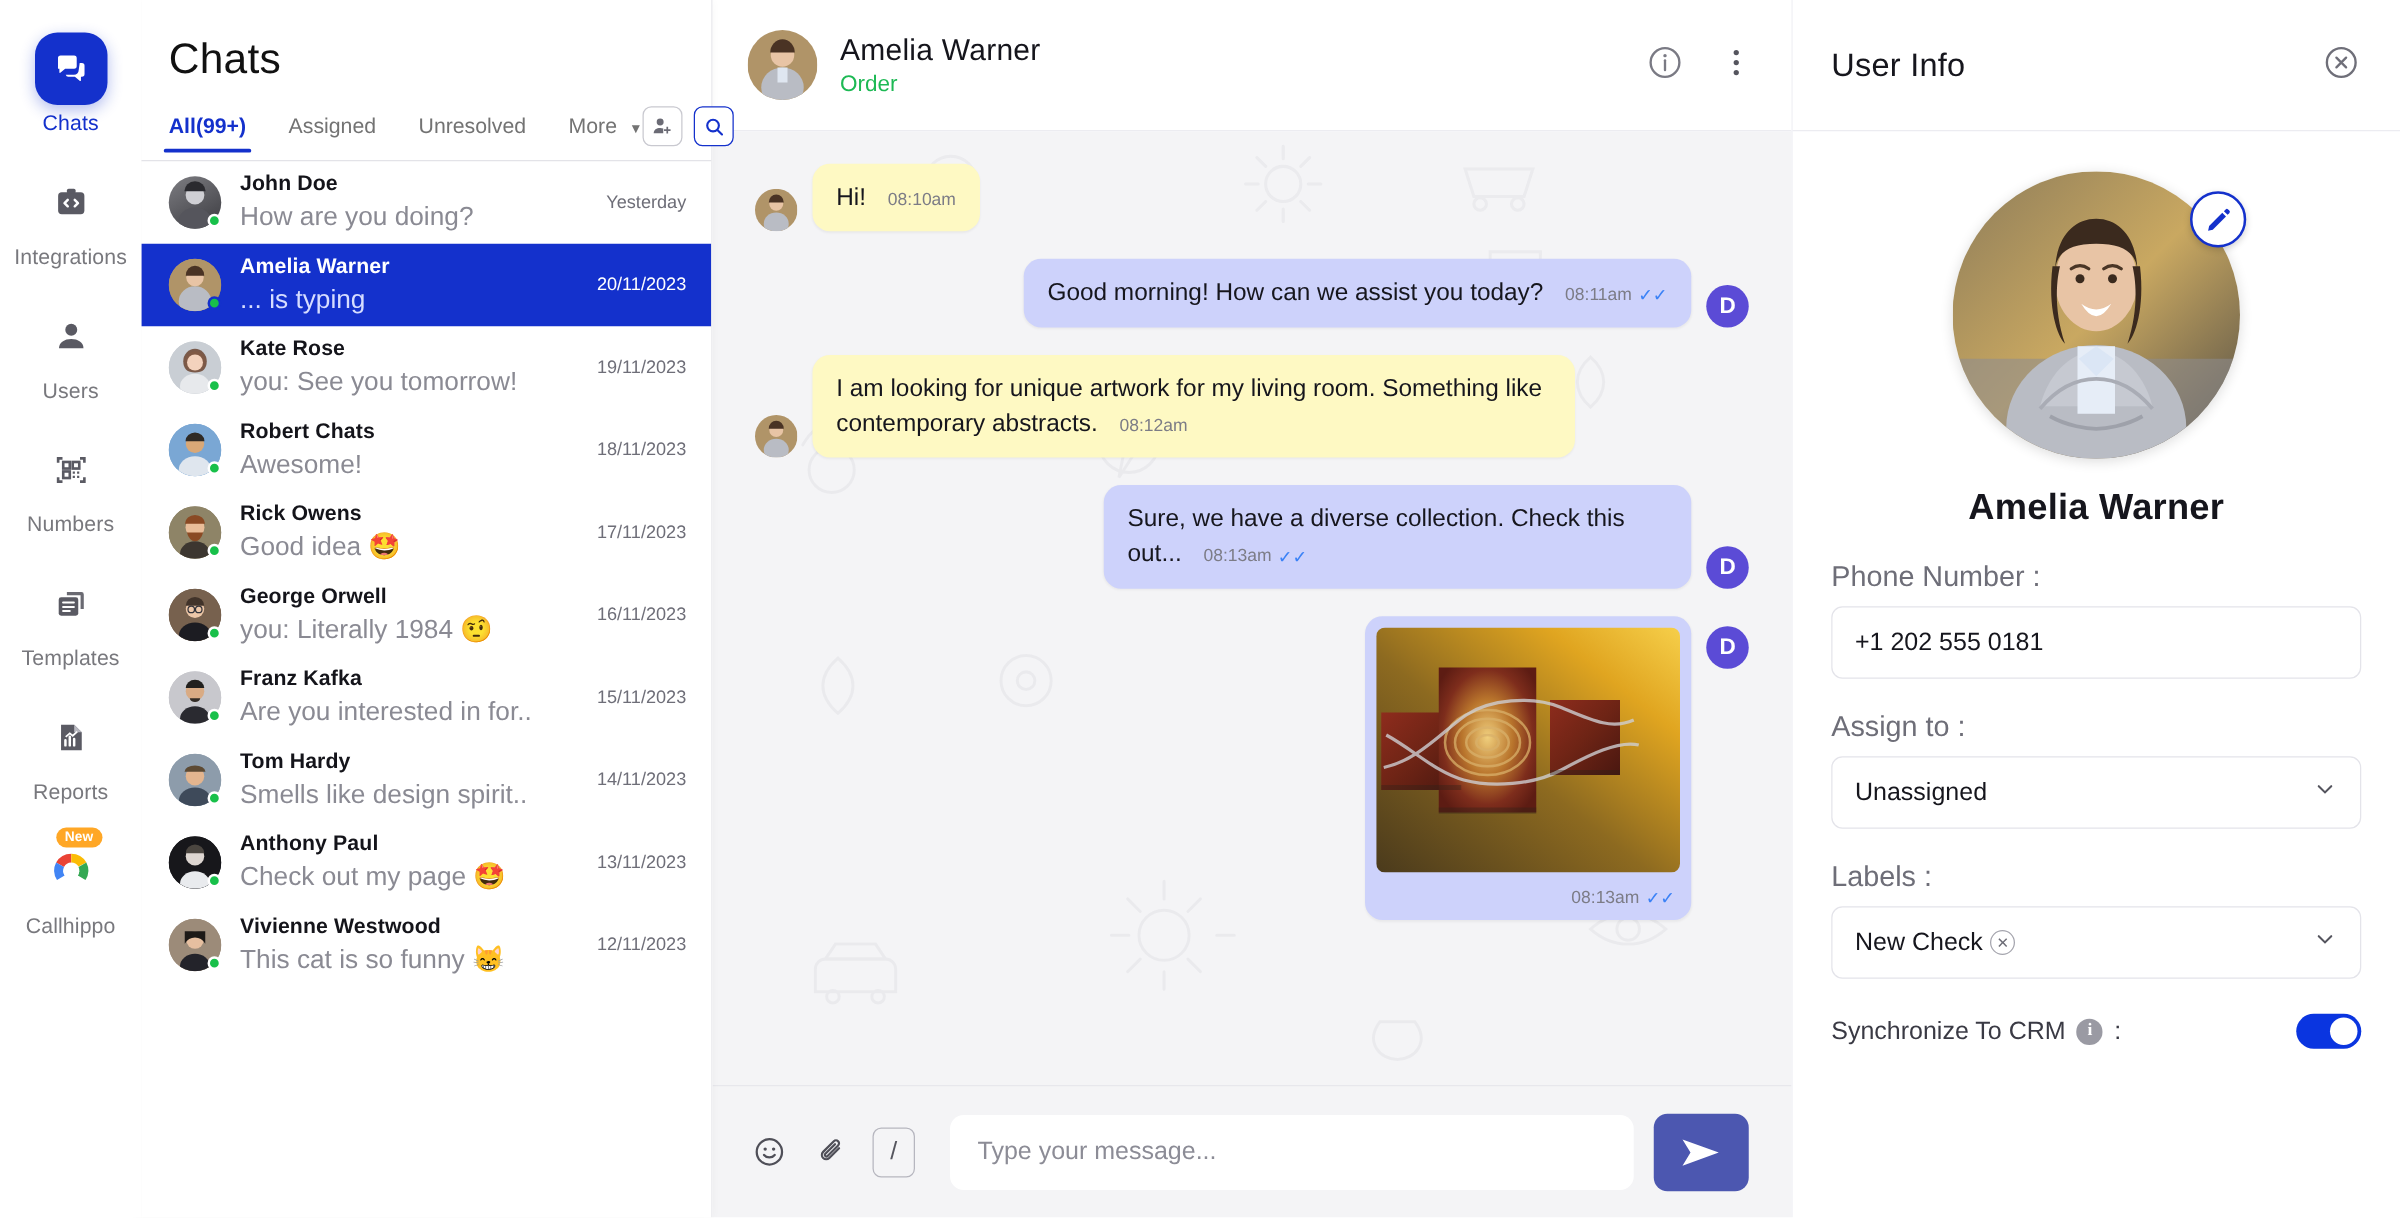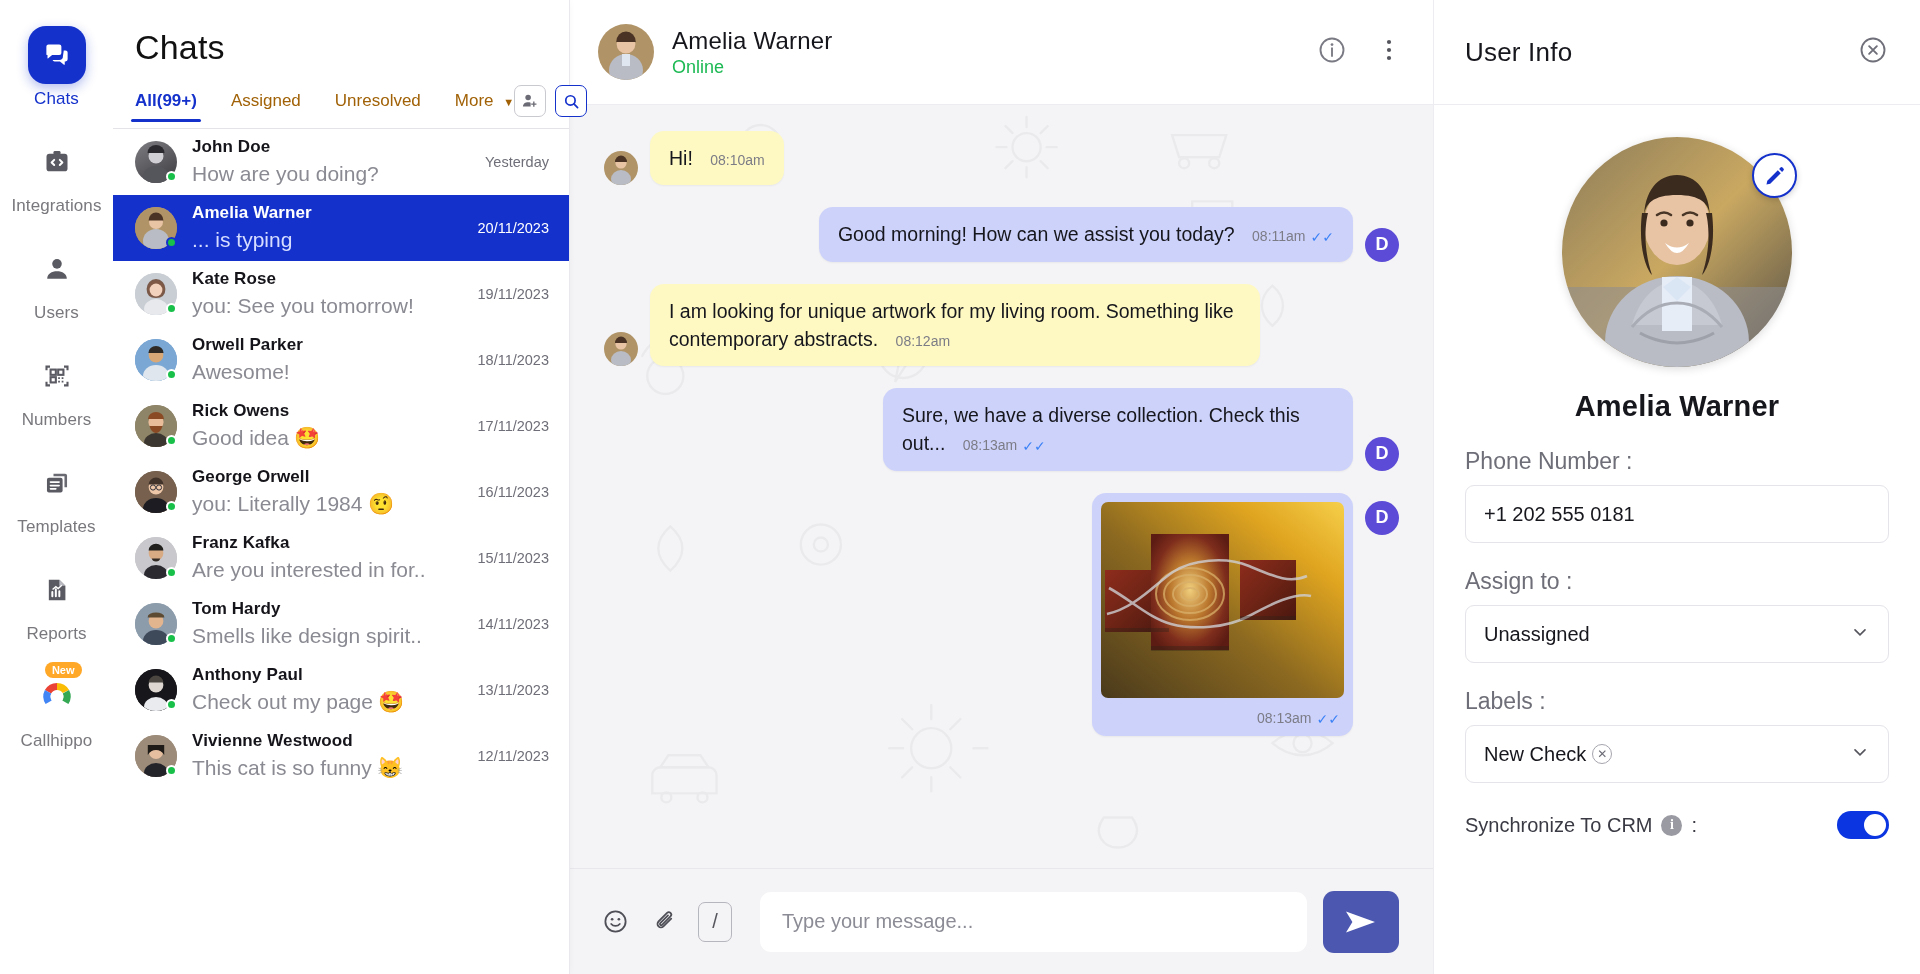--- a/index.html
+++ b/index.html
@@ -40,21 +40,21 @@
     width: 457px; flex: 0 0 457px; height: 974px; background: #fff;
     border-right: 1px solid #e9e9ed;
     box-shadow: -3px 0 9px rgba(0,0,0,.07);
     display: flex; flex-direction: column; position: relative; z-index: 4;
   }
   .cl-title { font-size: 34px; font-weight: 400; color: #111; padding: 28px 0 0 22px; letter-spacing: .2px;}
   .cl-tabs {
     display: flex; align-items: center; padding: 18px 14px 0 22px; gap: 0;
   }
   .cl-tab {
-    font-size: 17px; color: #a16207; padding: 0 0 11px 0; margin-right: 34px;
+    font-size: 17px; color: #737373; padding: 0 0 11px 0; margin-right: 34px;
     cursor: pointer; position: relative; white-space: nowrap;
   }
   .cl-tab.active { color: #1431CC; font-weight: 600; }
   .cl-tab.active::after {
     content: ""; position: absolute; left: -4px; right: -4px; bottom: 0;
     height: 3px; background: #1431CC; border-radius: 2px;
   }
   .cl-tab .caret { display: inline-block; margin-left: 5px; font-size: 11px; }
   .cl-tools { margin-left: auto; display: flex; gap: 9px; padding-bottom: 11px; }
   .tool-btn {
@@ -399,21 +399,21 @@
             <svg width="42" height="42" viewBox="0 0 42 42">
                 <rect width="42" height="42" fill="#7aa7d4"></rect>
                 <ellipse cx="21" cy="37" rx="13" ry="11" fill="#dfe6ee"></ellipse>
                 <circle cx="21" cy="16" r="7.4" fill="#d9a877"></circle>
                 <path d="M13.4 14a7.6 7 0 0 1 15.2 0z" fill="#2f2a25"></path>
               </svg>
           </div>
           <span class="online-dot"></span>
         </div>
         <div class="cl-text">
-          <div class="cl-name">Orwell Parker</div>
+          <div class="cl-name">Robert Chats</div>
           <div class="cl-msg">Awesome!</div>
         </div>
         <div class="cl-date">18/11/2023</div>
       </div>
 
       <div class="cl-row">
         <div class="cl-avatar">
           <div class="face" style="background:#8a7f64">
             <svg width="42" height="42" viewBox="0 0 42 42">
                 <rect width="42" height="42" fill="#8e8467"></rect>
@@ -540,21 +540,21 @@
         <svg width="56" height="56" viewBox="0 0 56 56">
             <rect width="56" height="56" fill="#b09468"></rect>
             <ellipse cx="28" cy="46" rx="17" ry="16" fill="#b9bcc4"></ellipse>
             <circle cx="28" cy="20" r="9.4" fill="#e8c4a5"></circle>
             <path d="M18.2 18a9.8 10.6 0 0 1 19.6 0z" fill="#4a3324"></path>
             <rect x="24" y="30" width="8" height="12" fill="#dfe6f0"></rect>
           </svg>
       </div>
       <div class="cp-h-text">
         <div class="cp-h-name">Amelia Warner</div>
-        <div class="cp-h-status">Online</div>
+        <div class="cp-h-status">Order</div>
       </div>
       <div class="cp-h-actions">
         <span style="cursor:pointer">
           <svg width="30" height="30" viewBox="0 0 24 24" fill="none" stroke="#7a7a84" stroke-width="1.5">
             <circle cx="12" cy="12" r="9.2"></circle>
               <path d="M12 10.6v6.2" stroke-linecap="round"></path>
               <circle cx="12" cy="7.6" r="1.1" fill="#7a7a84" stroke="none"></circle>
           </svg>
         </span>
         <span style="cursor:pointer">

